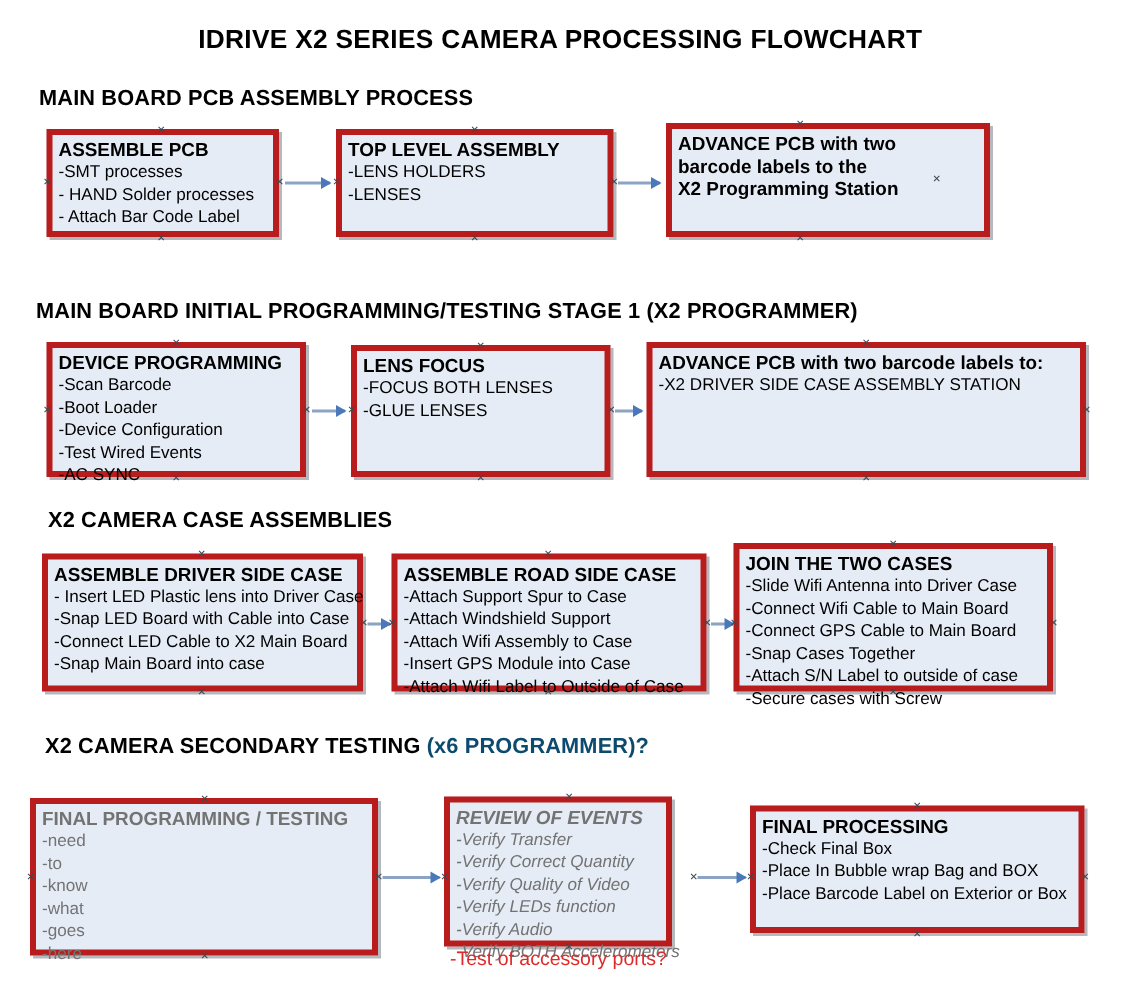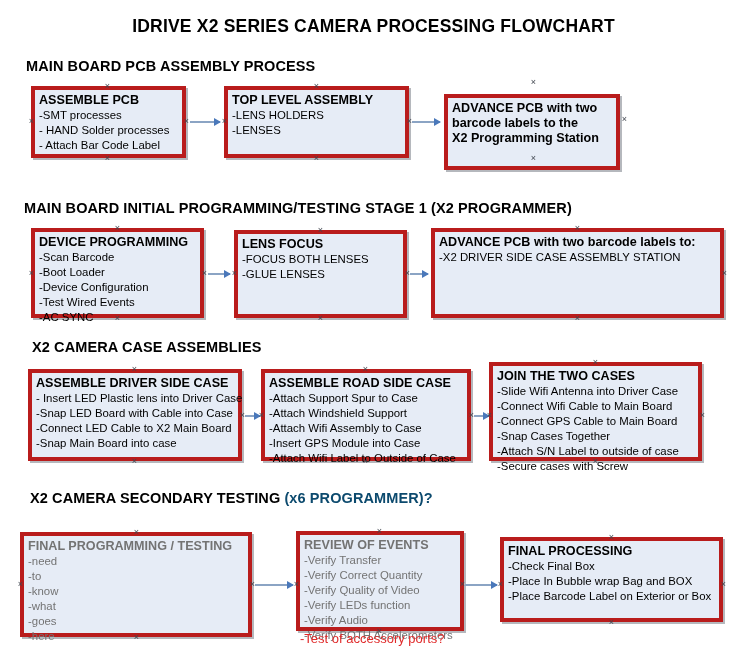--- a/index.html
+++ b/index.html
@@ -143,21 +143,21 @@
   </div>
   <span class="handle" style="left:313px; top:83px;"></span>
   <span class="handle" style="left:313px; top:155px;"></span>
   <span class="handle" style="left:221px; top:118px;"></span>
   <span class="handle" style="left:406px; top:118px;"></span>
 
   <div class="conn" style="left:412px; top:121px; width:28px;">
     <span class="head"></span>
   </div>
 
-  <div class="node" style="left:444px; top:94px; width:176px; height:76px;">
+  <div class="node" style="left:444px; top:82px; width:216px; height:76px;">
     <div class="node-body">
       <div class="title">ADVANCE PCB with two</div>
       <div class="title">barcode labels to the</div>
       <div class="title"> X2 Programming Station</div>
     </div>
   </div>
   <span class="handle" style="left:530px; top:79px;"></span>
   <span class="handle" style="left:530px; top:155px;"></span>
   <span class="handle" style="left:621px; top:116px;"></span>
 
@@ -283,21 +283,21 @@
   </div>
   <span class="handle" style="left:133px; top:529px;"></span>
   <span class="handle" style="left:133px; top:634px;"></span>
   <span class="handle" style="left:17px; top:581px;"></span>
   <span class="handle" style="left:249px; top:581px;"></span>
 
   <div class="conn" style="left:255px; top:584px; width:38px;">
     <span class="head"></span>
   </div>
 
-  <div class="node red" style="left:296px; top:531px; width:168px; height:100px;">
+  <div class="node red" style="left:296px; top:531px; width:152px; height:100px;font-style:italic;">
     <div class="node-body">
       <div class="title">REVIEW OF EVENTS</div>
       <div class="line">-Verify Transfer</div>
       <div class="line">-Verify Correct Quantity</div>
       <div class="line">-Verify Quality of Video</div>
       <div class="line">-Verify LEDs function</div>
       <div class="line">-Verify Audio</div>
       <div class="line">-Verify BOTH Accelerometers</div>
     </div>
   </div>

